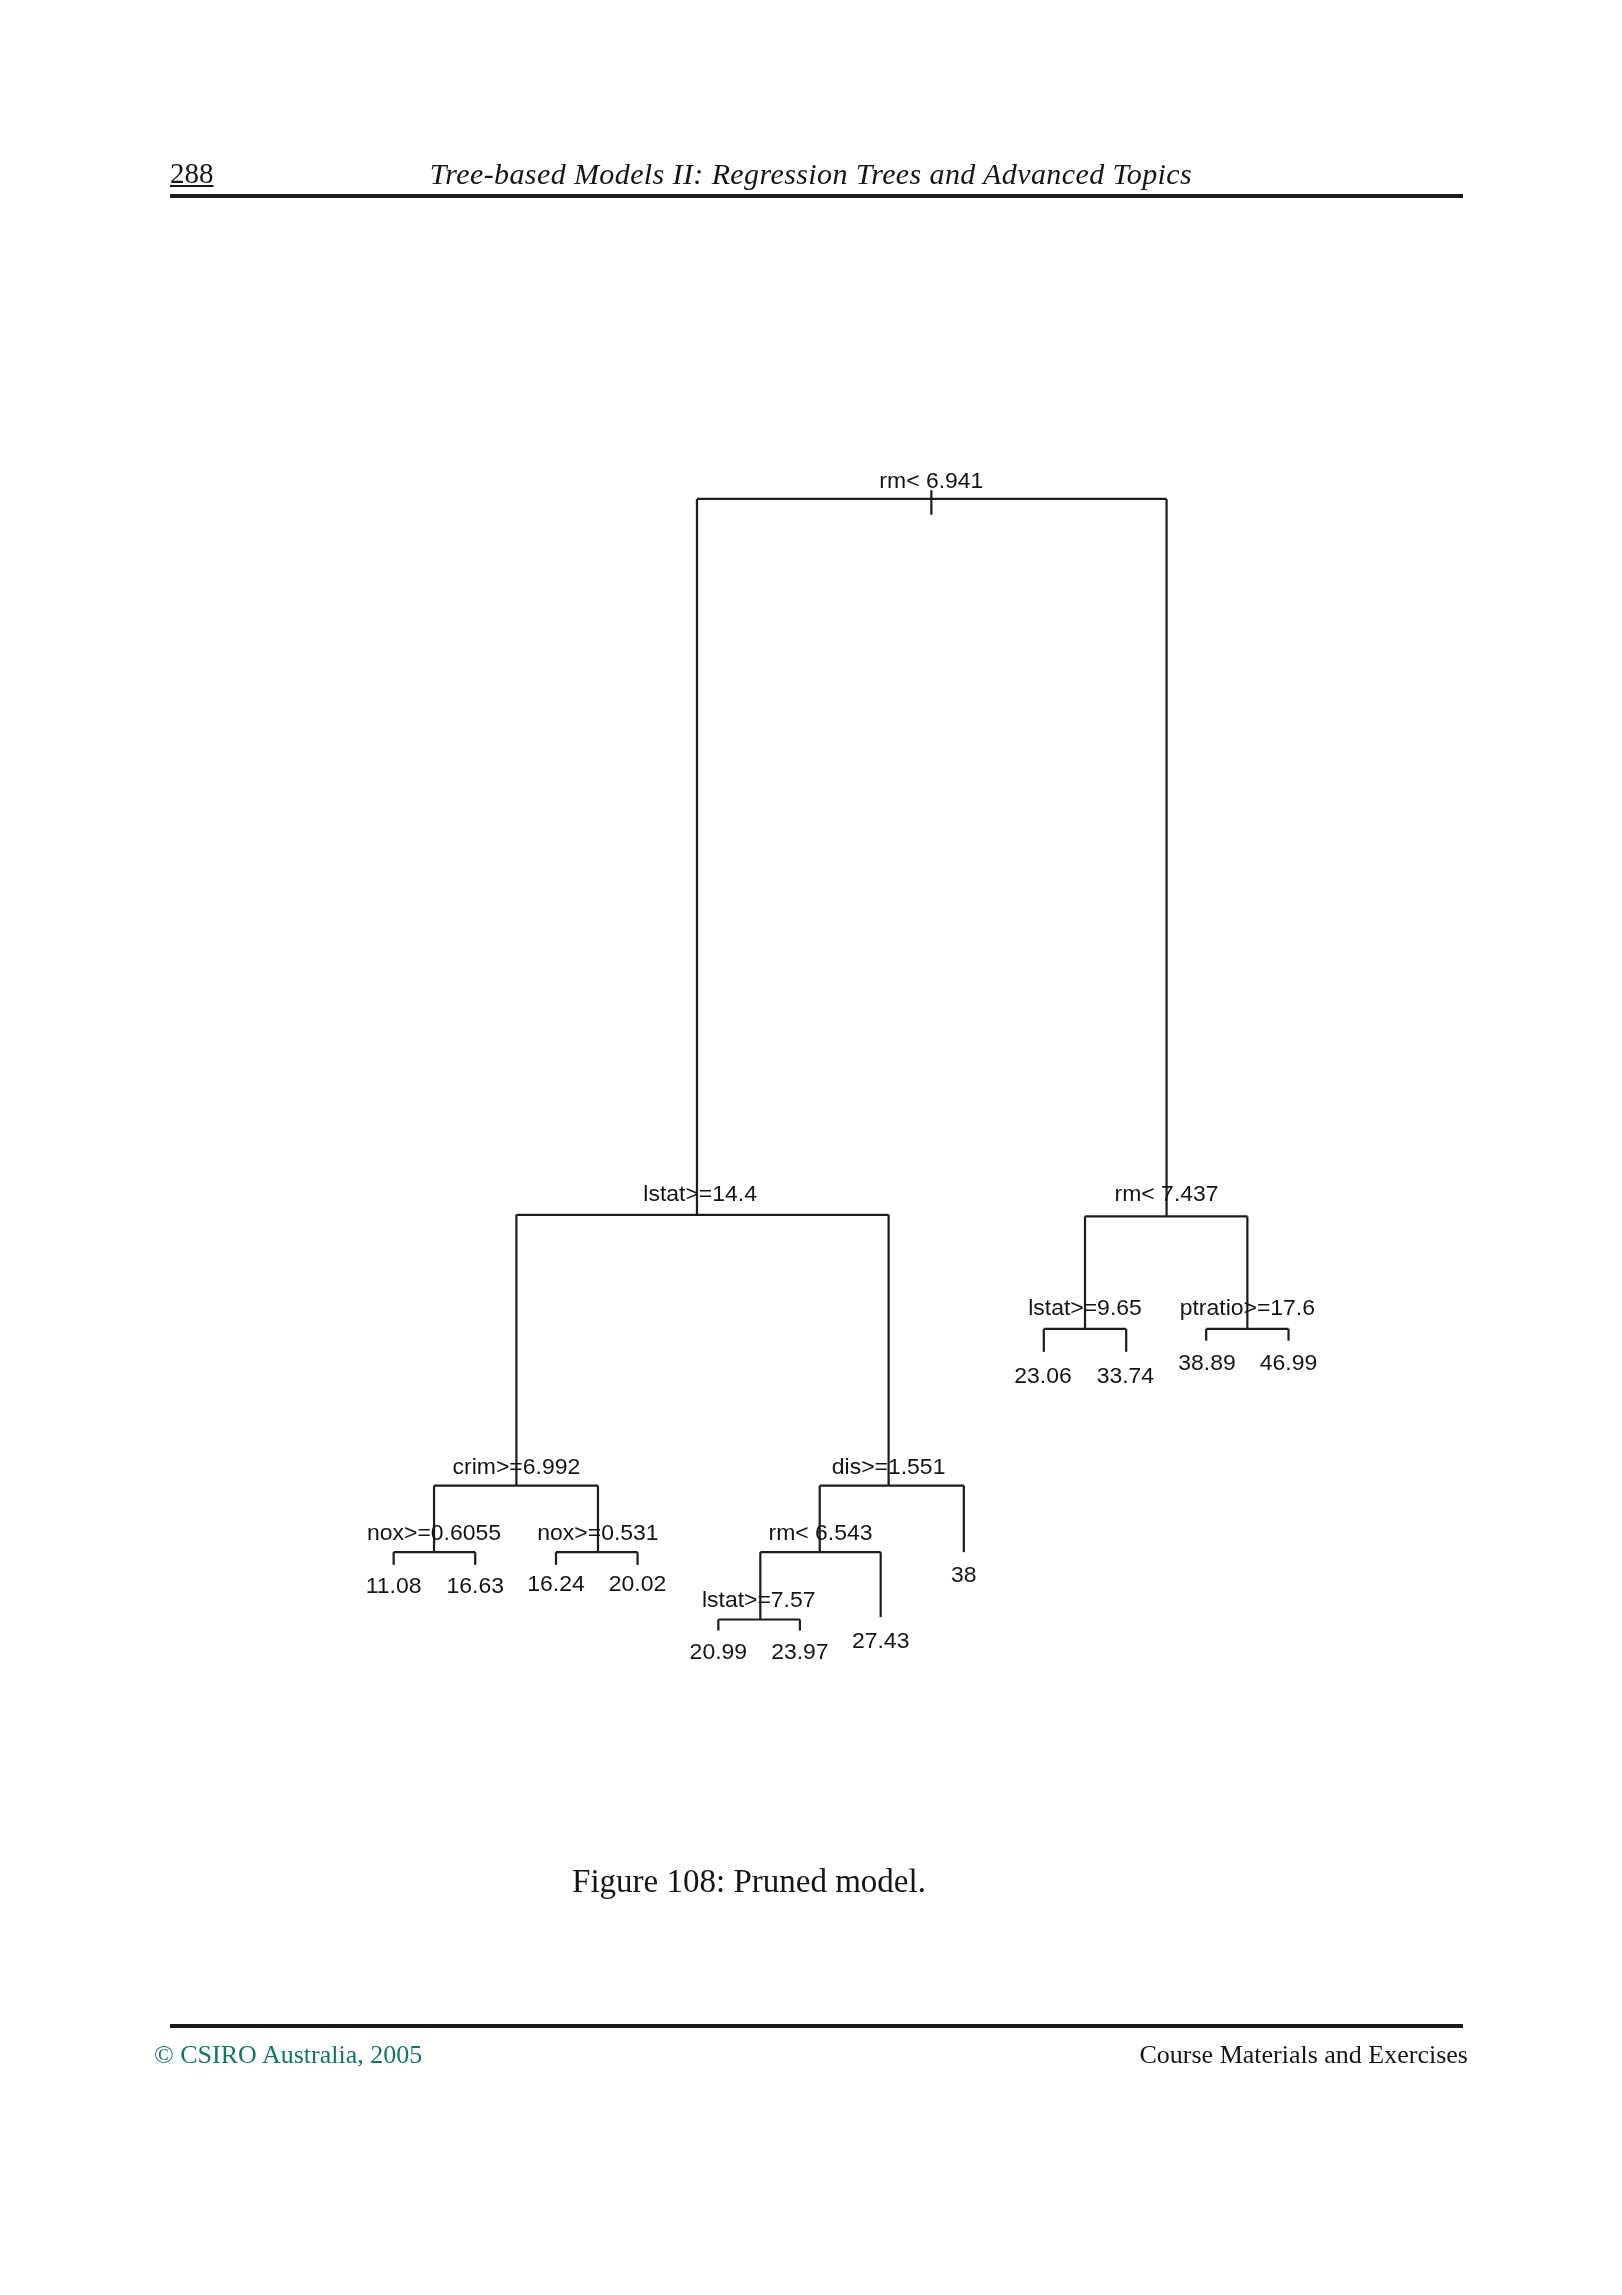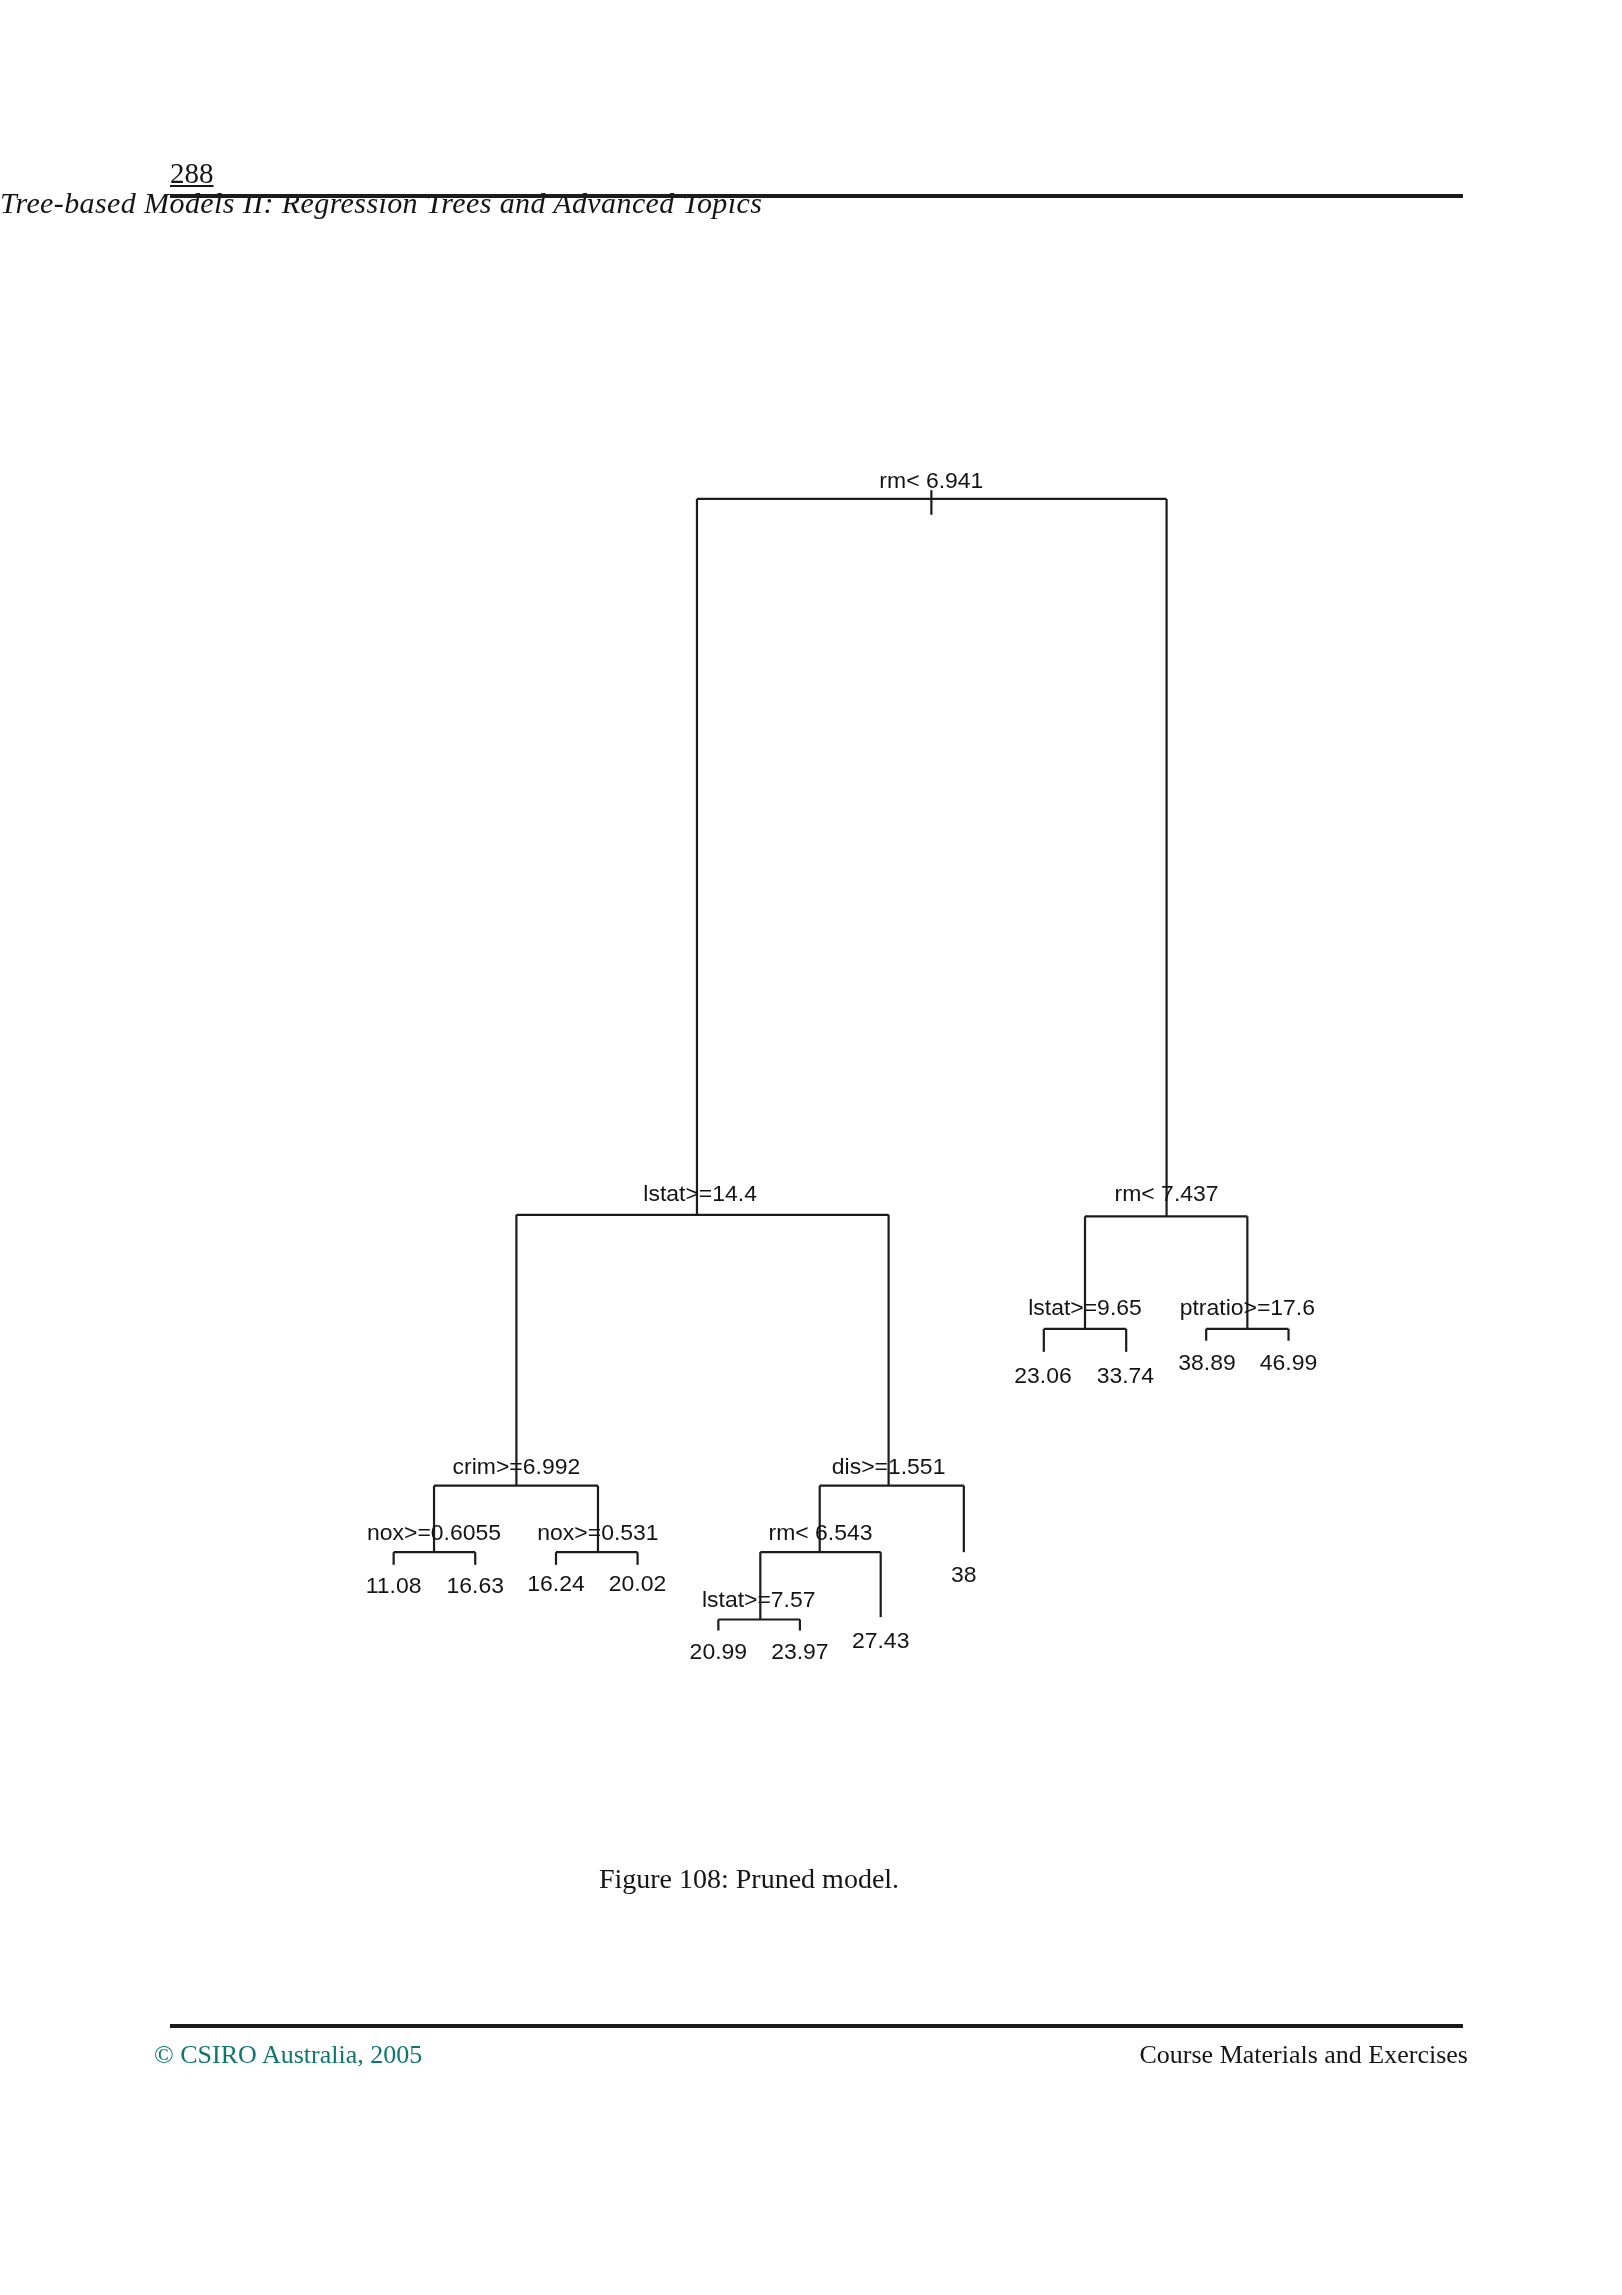--- a/index.html
+++ b/index.html
@@ -10,23 +10,22 @@
     font-family:"Liberation Serif", serif;
     color:#111111;
     overflow:hidden;
   }
   .page-number{
     position:absolute;left:170px;top:157px;
     font-size:29px;color:#151515;text-decoration:underline;
   }
   .header-title{
     position:absolute;left:0;top:157px;width:1622px;
-    text-align:left;font-style:italic;font-size:30px;color:#151515;
+    text-align:center;font-style:italic;font-size:30px;color:#151515;
     letter-spacing:0.4px;
-    margin-top:29px;
   }
   .header-rule{
     position:absolute;left:170px;top:194px;width:1293px;height:4px;
     background:#1b1b1b;
   }
   .footer-rule{
     position:absolute;left:170px;top:2024px;width:1293px;height:4px;
     background:#1b1b1b;
   }
   .footer-left{
@@ -34,21 +33,21 @@
     font-size:26px;color:#0f766e;
   }
   .footer-right{
     position:absolute;right:154px;top:2040px;
     font-size:26px;color:#151515;font-family:Liberation Serif, serif;
   }
   .caption{
     position:absolute;left:749px;top:1863px;
     transform:translateX(-50%);
     white-space:nowrap;
-    font-size:28px;color:#151515;
+    font-size:33px;color:#151515;
   }
   svg.tree{position:absolute;left:0;top:0;}
   svg.tree line{stroke:#1c1c1c;stroke-width:2.8;}
   svg.tree text{
     font-family:"Liberation Sans", sans-serif;
     font-size:29px;fill:#141414;
     text-anchor:middle;
   }
 </style>
 </head>

